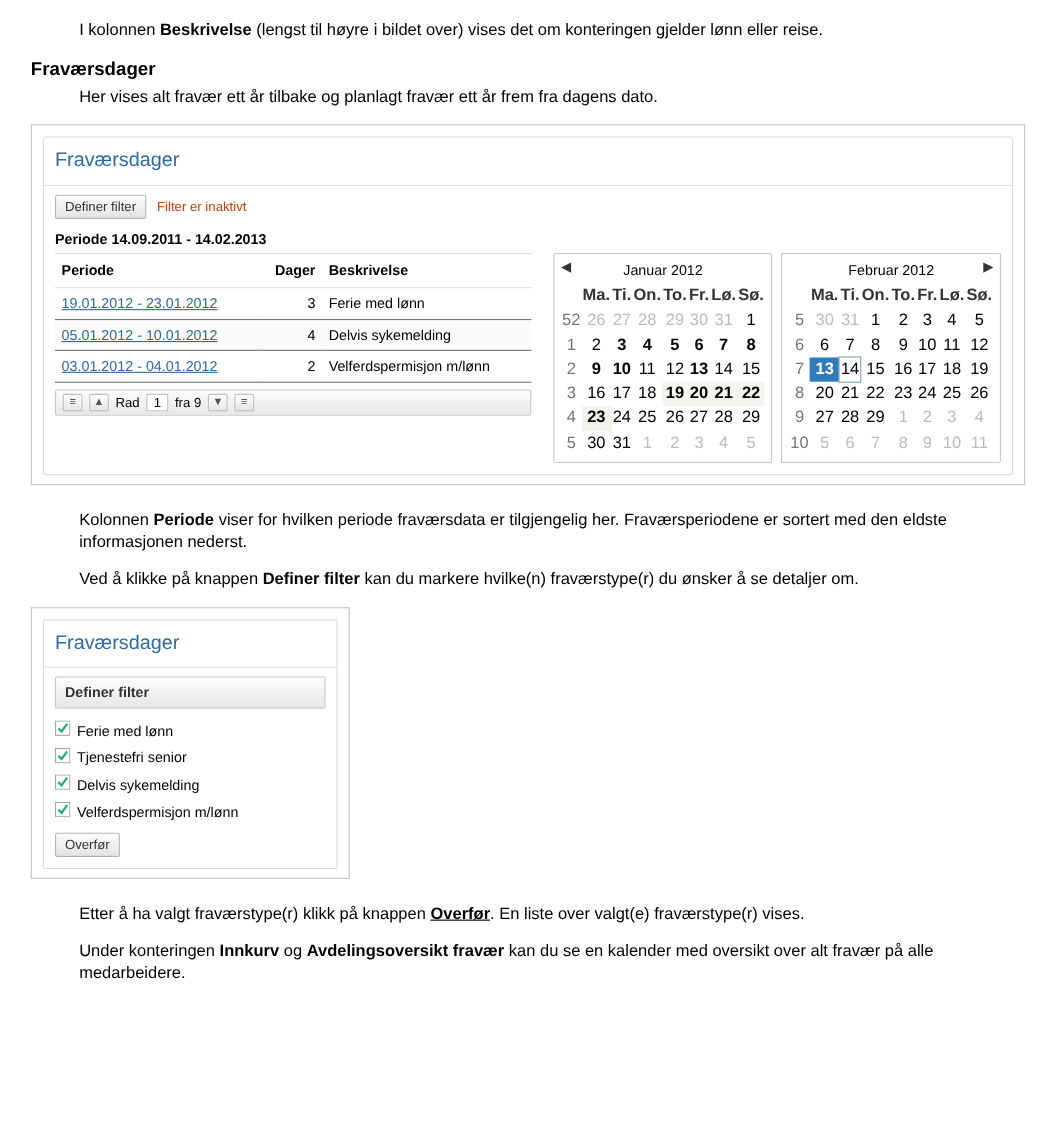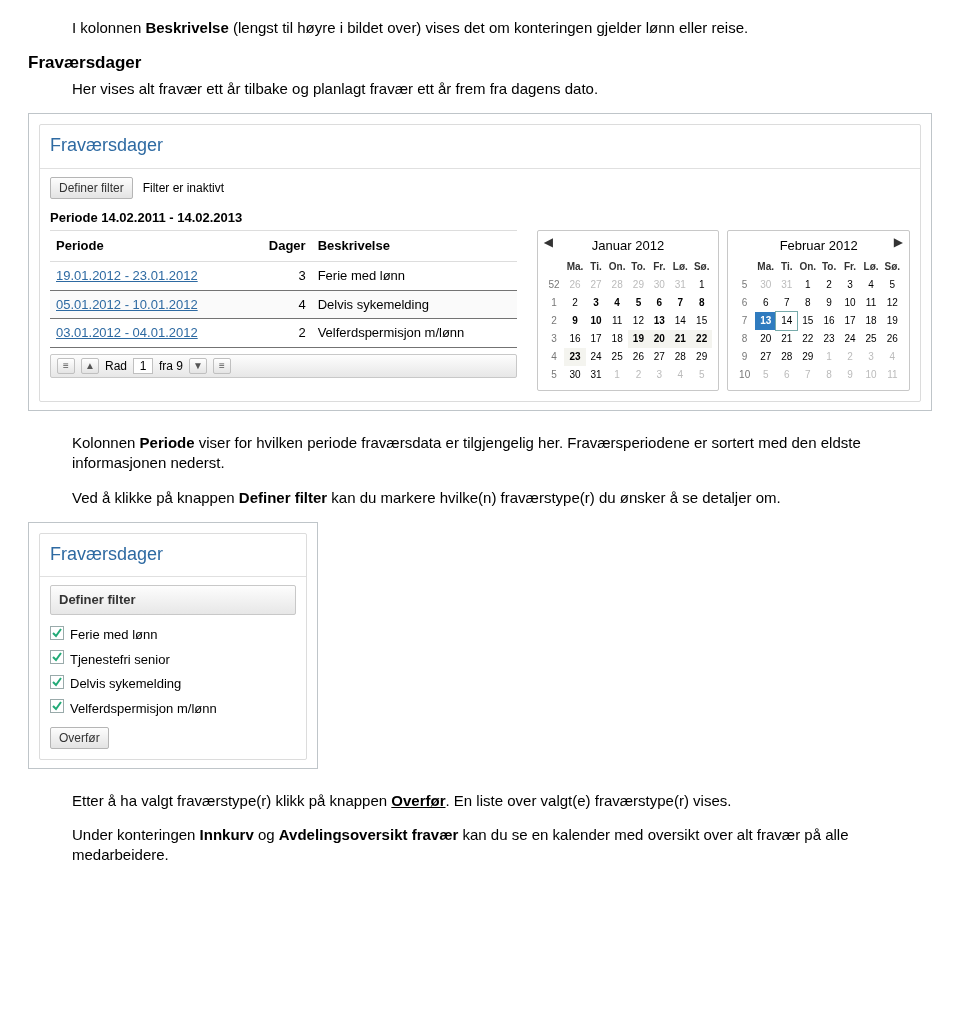--- a/index.html
+++ b/index.html
@@ -39,21 +39,21 @@
   .fb-body { padding: 8px 10px 10px; }
 
   .grad-btn, .grad-bar {
     background: linear-gradient(#fdfdfd, #e3e3e3);
     border: 1px solid #b5b5b5;
     border-radius: 2px;
     font-size: 12px;
     color: #333;
   }
   .grad-btn { padding: 2px 8px; display: inline-block; }
-  .status-text { font-size: 12px; color: #000000; margin-left: 10px; }
+  .status-text { font-size: 12px; color: #c2410c; margin-left: 10px; }
 
   .period-line { font-weight: bold; font-size: 13px; margin: 10px 0 4px; }
 
   
   table.data { border-collapse: collapse; width: 100%; font-size: 13px; }
   table.data th {
     text-align: left;
     font-weight: bold;
     border-top: 1px solid #ddd;
     border-bottom: 1px solid #ddd;
@@ -100,21 +100,21 @@
   .cal-head {
     text-align: center; font-size: 13px;
     padding: 2px 0 3px; position: relative;
   }
   .cal-nav {
     position: absolute; top: 1px; font-size: 12px; color: #333;
     line-height: 1;
   }
   .cal-nav.left { left: 0; }
   .cal-nav.right { right: 0; }
-  table.cal { border-collapse: collapse; width: 100%; font-size: 10px; }
+  table.cal { border-collapse: collapse; width: 100%; font-size: 15px; }
   table.cal th, table.cal td {
     width: 22px; height: 18px; text-align: center;
     padding: 1px;
   }
   table.cal th { font-weight: bold; color: #333; }
   td.wk { color: #777; }
   td.dim { color: #bbb; }
   td.today { outline: 1px solid #7aa; }
   td.selected { background: #2f7bbf; color: #fff; font-weight: bold; }
   td.mark-strong { font-weight: bold; }
@@ -155,21 +155,21 @@
 
 <div class="panel">
   <div class="panel-inner">
     <div class="fb-card">
       <div class="fb-title">Fraværsdager</div>
       <div class="fb-body">
         <div style="display:flex;align-items:center;margin-bottom:6px;">
           <span class="grad-btn">Definer filter</span>
           <span class="status-text">Filter er inaktivt</span>
         </div>
-        <div class="period-line">Periode 14.02.2011 - 14.02.2013</div>
+        <div class="period-line">Periode 14.09.2011 - 14.02.2013</div>
 
         <div class="flex">
           <div class="col-table">
             <table class="data">
               <thead>
                 <tr>
                   <th>Periode</th>
                   <th style="text-align:right">Dager</th>
                   <th>Beskrivelse</th>
                 </tr>

